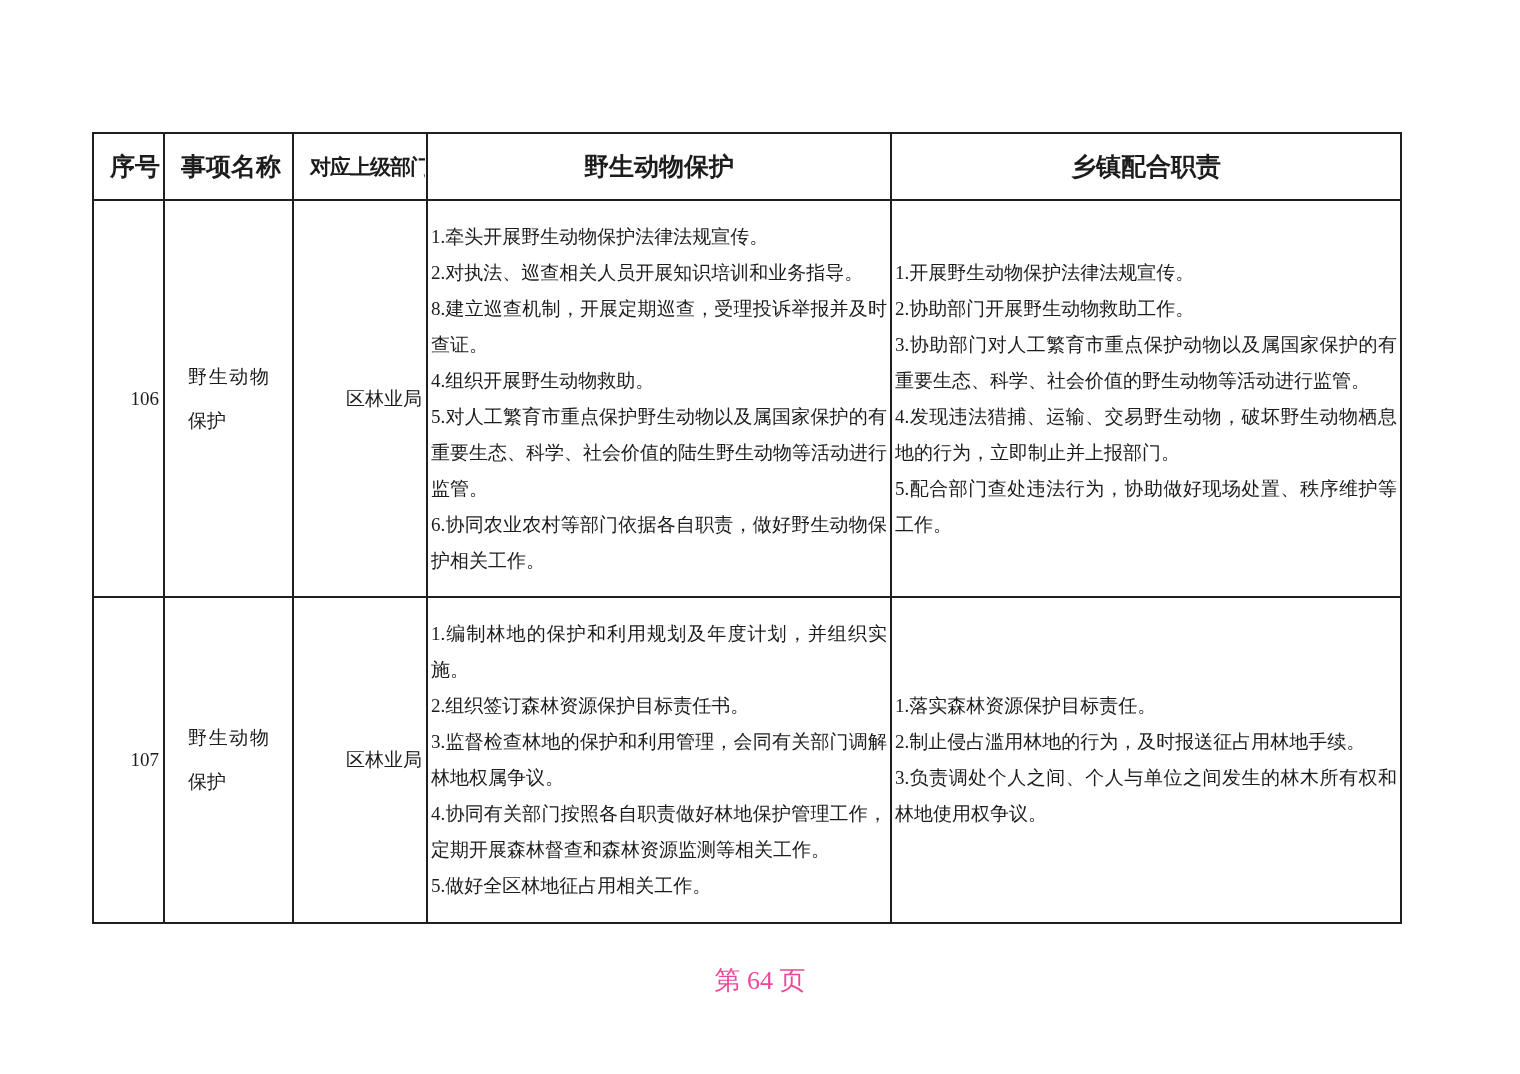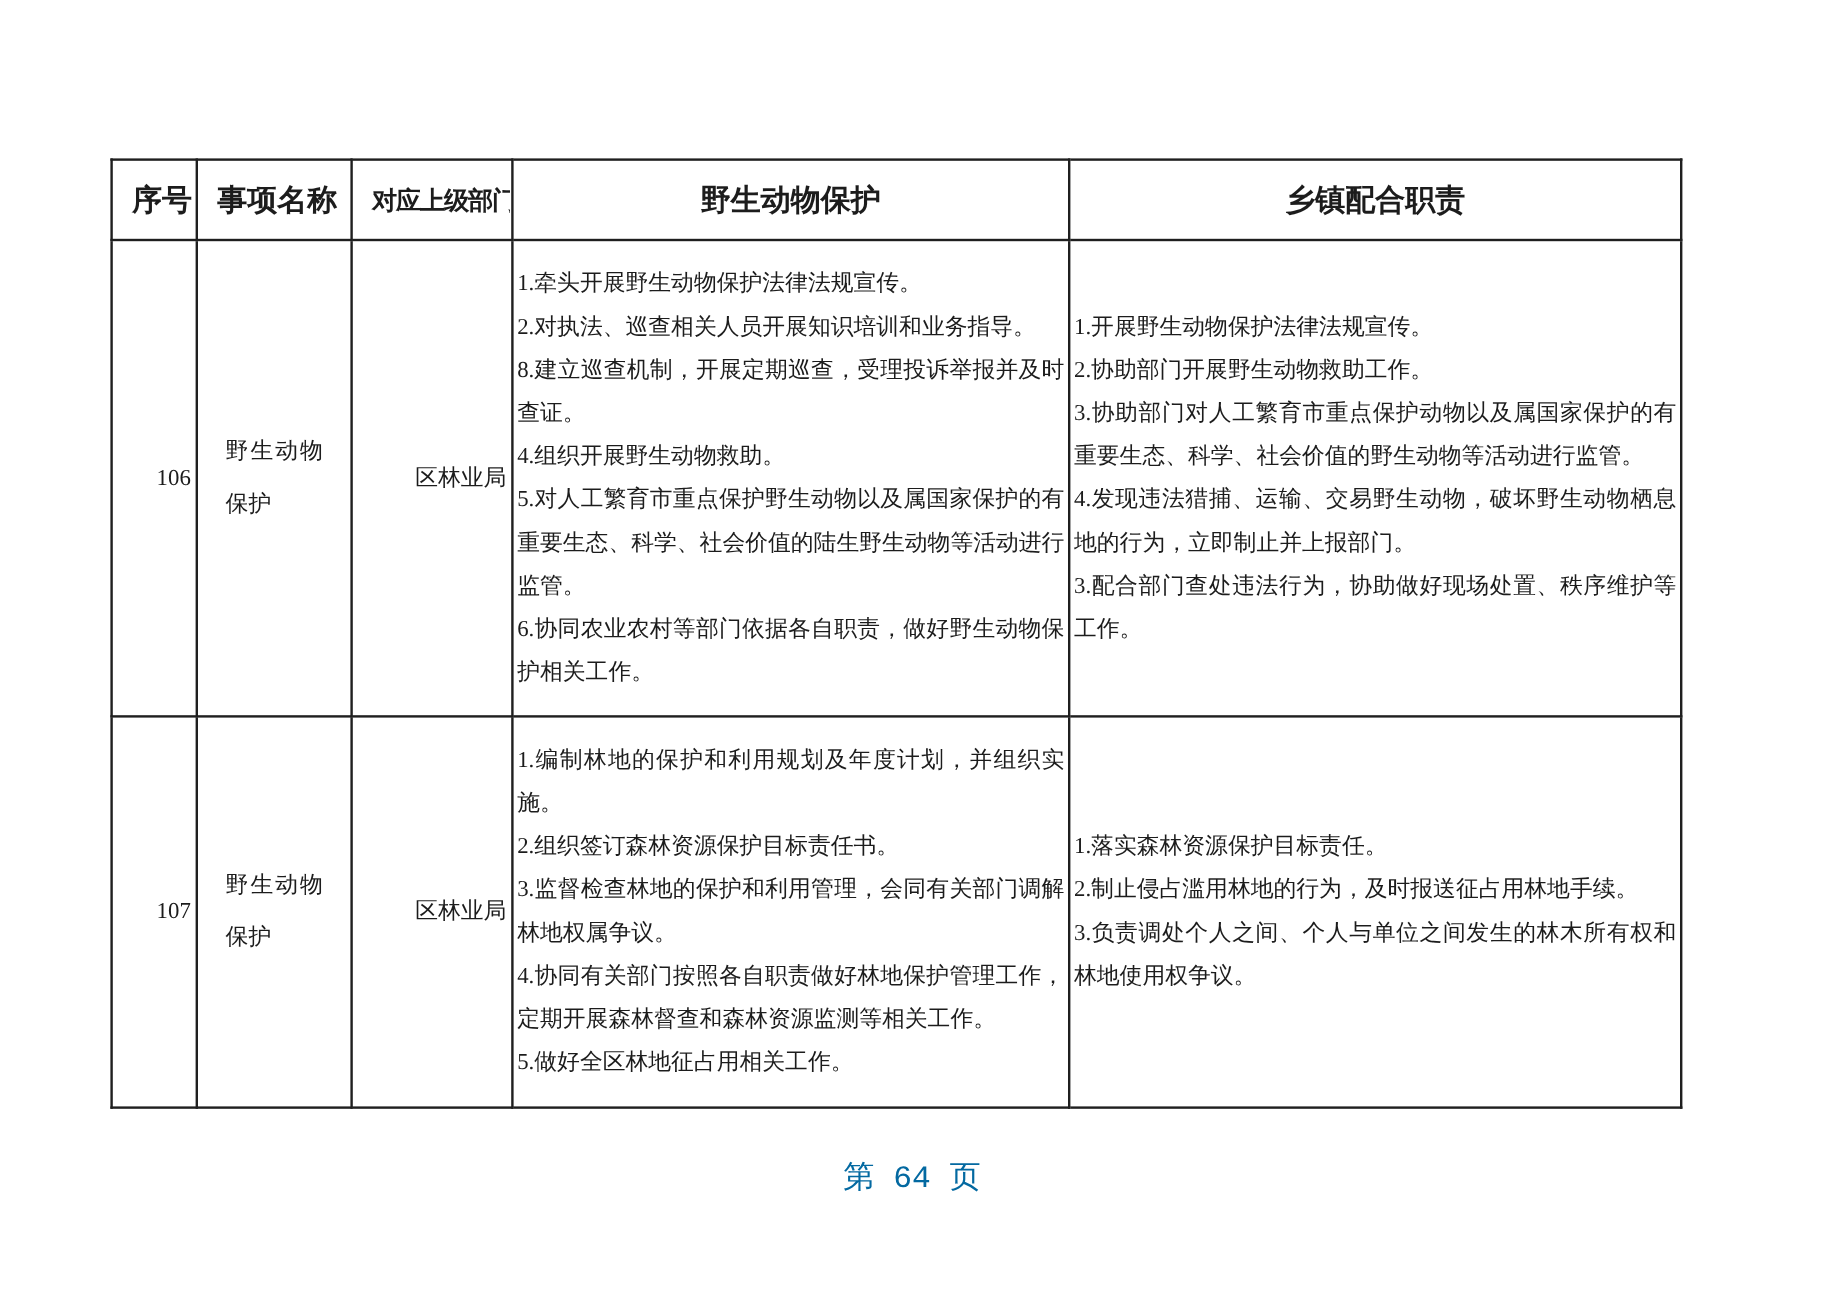--- a/index.html
+++ b/index.html
@@ -53,23 +53,23 @@
   td.c-duties p {
     text-align: justify;
     margin: 0;
   }
   .footer {
     position: absolute;
     top: 963px;
     left: 0;
     width: 100%;
     text-align: center;
-    font-family: Liberation Mono, monospace;
+    font-family: Liberation Serif, serif;
     font-size: 26px;
-    color: #0369a1;
+    color: #ec4899;
   }
 </style>
 </head>
 <body>
 
 <div class="page">
 
   <table class="duties">
     <colgroup>
       <col style="width:71px">
@@ -98,21 +98,21 @@
             <p>8.建立巡查机制，开展定期巡查，受理投诉举报并及时查证。</p>
             <p>4.组织开展野生动物救助。</p>
             <p>5.对人工繁育市重点保护野生动物以及属国家保护的有重要生态、科学、社会价值的陆生野生动物等活动进行监管。</p>
             <p>6.协同农业农村等部门依据各自职责，做好野生动物保护相关工作。</p>
           </td>
         <td class="c-duties">
             <p>1.开展野生动物保护法律法规宣传。</p>
             <p>2.协助部门开展野生动物救助工作。</p>
             <p>3.协助部门对人工繁育市重点保护动物以及属国家保护的有重要生态、科学、社会价值的野生动物等活动进行监管。</p>
             <p>4.发现违法猎捕、运输、交易野生动物，破坏野生动物栖息地的行为，立即制止并上报部门。</p>
-            <p>3.配合部门查处违法行为，协助做好现场处置、秩序维护等工作。</p>
+            <p>5.配合部门查处违法行为，协助做好现场处置、秩序维护等工作。</p>
           </td>
       </tr>
       <tr class="row-b">
         <td class="c-center">107</td>
         <td class="c-name">野生动物保护</td>
         <td class="c-center">区林业局</td>
         <td class="c-duties">
             <p>1.编制林地的保护和利用规划及年度计划，并组织实施。</p>
             <p>2.组织签订森林资源保护目标责任书。</p>
             <p>3.监督检查林地的保护和利用管理，会同有关部门调解林地权属争议。</p>

